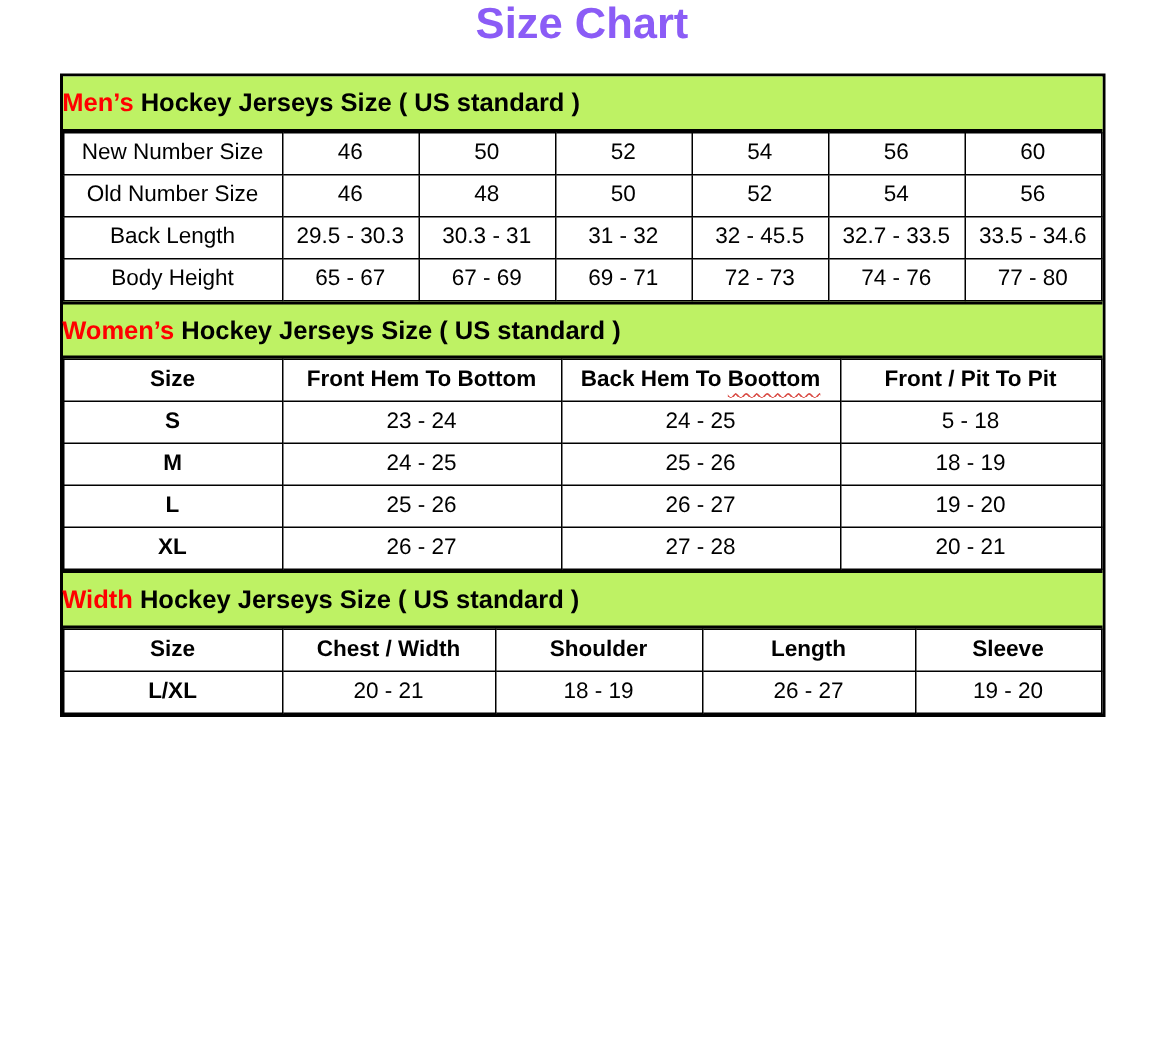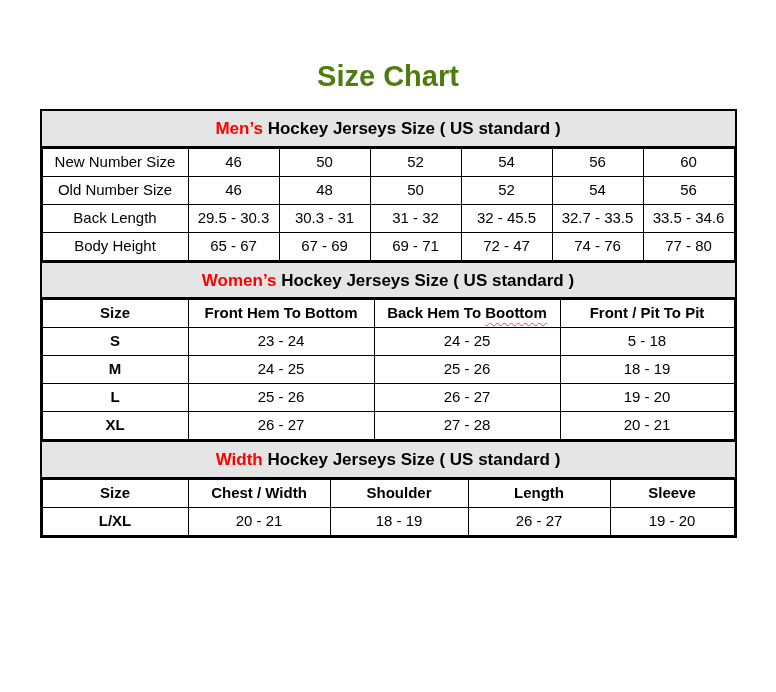--- a/index.html
+++ b/index.html
@@ -1,31 +1,31 @@
 <!DOCTYPE html>
 <html><head>
 <meta charset="utf-8">
 <style>
   html,body{margin:0;padding:0;background:#ffffff;}
   body{
     width:776px;height:692px;overflow:hidden;
     font-family:"Liberation Sans", sans-serif;color:#000;
   }
   .page-title{
-    margin:0;padding-top:60px;text-align:center;
-    font-size:29px;font-weight:700;color:#4d7c0f;
+    margin:0;text-align:center;
+    font-size:29px;font-weight:700;color:#8b5cf6;
   }
   .chart{
     width:697px;margin:16px auto 0;box-sizing:border-box;
     border:2px solid #000;background:#fff;
   }
   .band{
-    background:#e5e5e5;
+    background:#bef264;
     border-top:2px solid #000;border-bottom:2px solid #000;
-    text-align:center;font-weight:700;font-size:17px;
+    text-align:left;font-weight:700;font-size:17px;
     padding:8px 0 7px 0;line-height:1.15;
   }
   .chart > .band:first-child{border-top:none;}
   .hl{color:#FF0000;}
   table{width:100%;border-collapse:collapse;table-layout:fixed;}
   th,td{
     border:1px solid #000;text-align:center;vertical-align:middle;
     font-size:15px;padding:4px 2px;height:19px;
     white-space:nowrap;overflow:hidden;line-height:1.25;
   }
@@ -85,21 +85,21 @@
       <td>31 - 32</td>
       <td>32 - 45.5</td>
       <td>32.7 - 33.5</td>
       <td>33.5 - 34.6</td>
     </tr>
     <tr>
       <td class="rlabel">Body Height</td>
       <td>65 - 67</td>
       <td>67 - 69</td>
       <td>69 - 71</td>
-      <td>72 - 47</td>
+      <td>72 - 73</td>
       <td>74 - 76</td>
       <td>77 - 80</td>
     </tr>
   </tbody>
     </table>
 
   <div class="band"><span class="hl">Women’s</span><span> Hockey Jerseys Size ( US standard )</span></div>
 
   <table>
     <colgroup>

